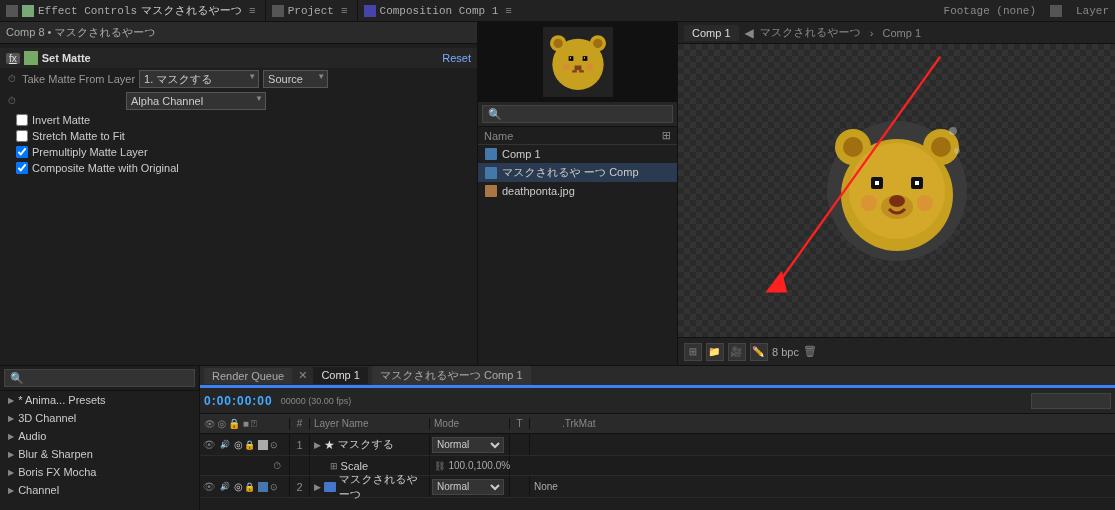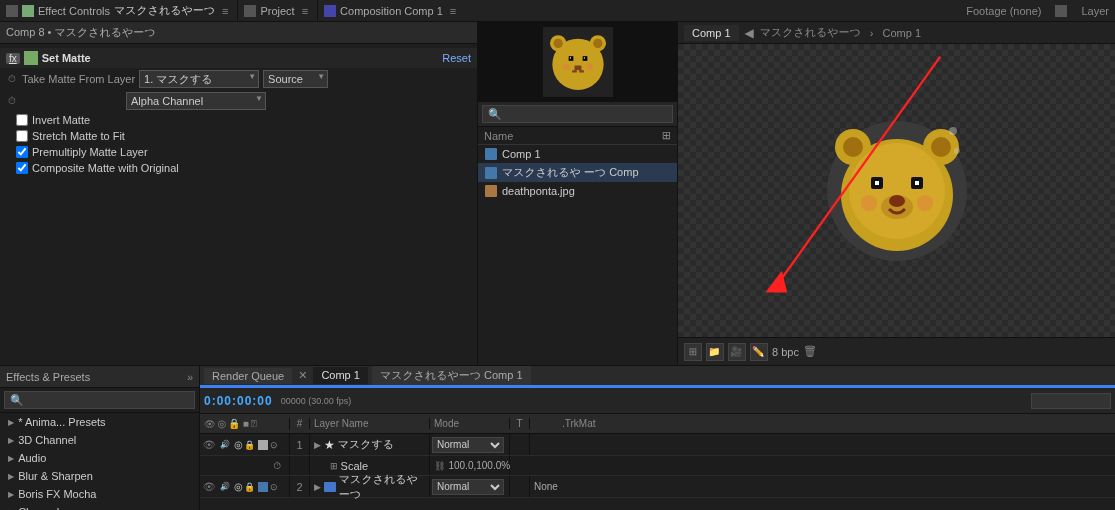--- a/index.html
+++ b/index.html
@@ -24,20 +24,21 @@
       height: 22px;
       flex-shrink: 0;
     }
     .top-bar-section {
       display: flex;
       align-items: center;
       padding: 0 6px;
       height: 100%;
       border-right: 1px solid #111;
       gap: 4px;
+      font-family: Liberation Mono, monospace;
     }
     .panel-icon {
       width: 12px;
       height: 12px;
       background: #555;
       display: inline-block;
     }
     .panel-title {
       color: #aaa;
       font-size: 11px;
@@ -791,24 +792,20 @@
       <div class="toolbar-icon">✏️</div>
       <span class="bpc-badge">8 bpc</span>
       <span class="trash-icon">🗑</span>
     </div>
   </div>
 </div>
 
 <div class="bottom-section">
 
   <div class="effects-panel">
-    <div class="effects-header">
-      <span class="effects-title">Effects &amp; Presets</span>
-      <span class="expand-icon">»</span>
-    </div>
     <div class="effects-search">
       <input class="search-input" type="text" placeholder="🔍" style="">
     </div>
     <div class="effects-list">
       <div class="effects-item">
         <span class="triangle-icon">▶</span>
         <span>* Anima... Presets</span>
       </div>
       <div class="effects-item">
         <span class="triangle-icon">▶</span>

